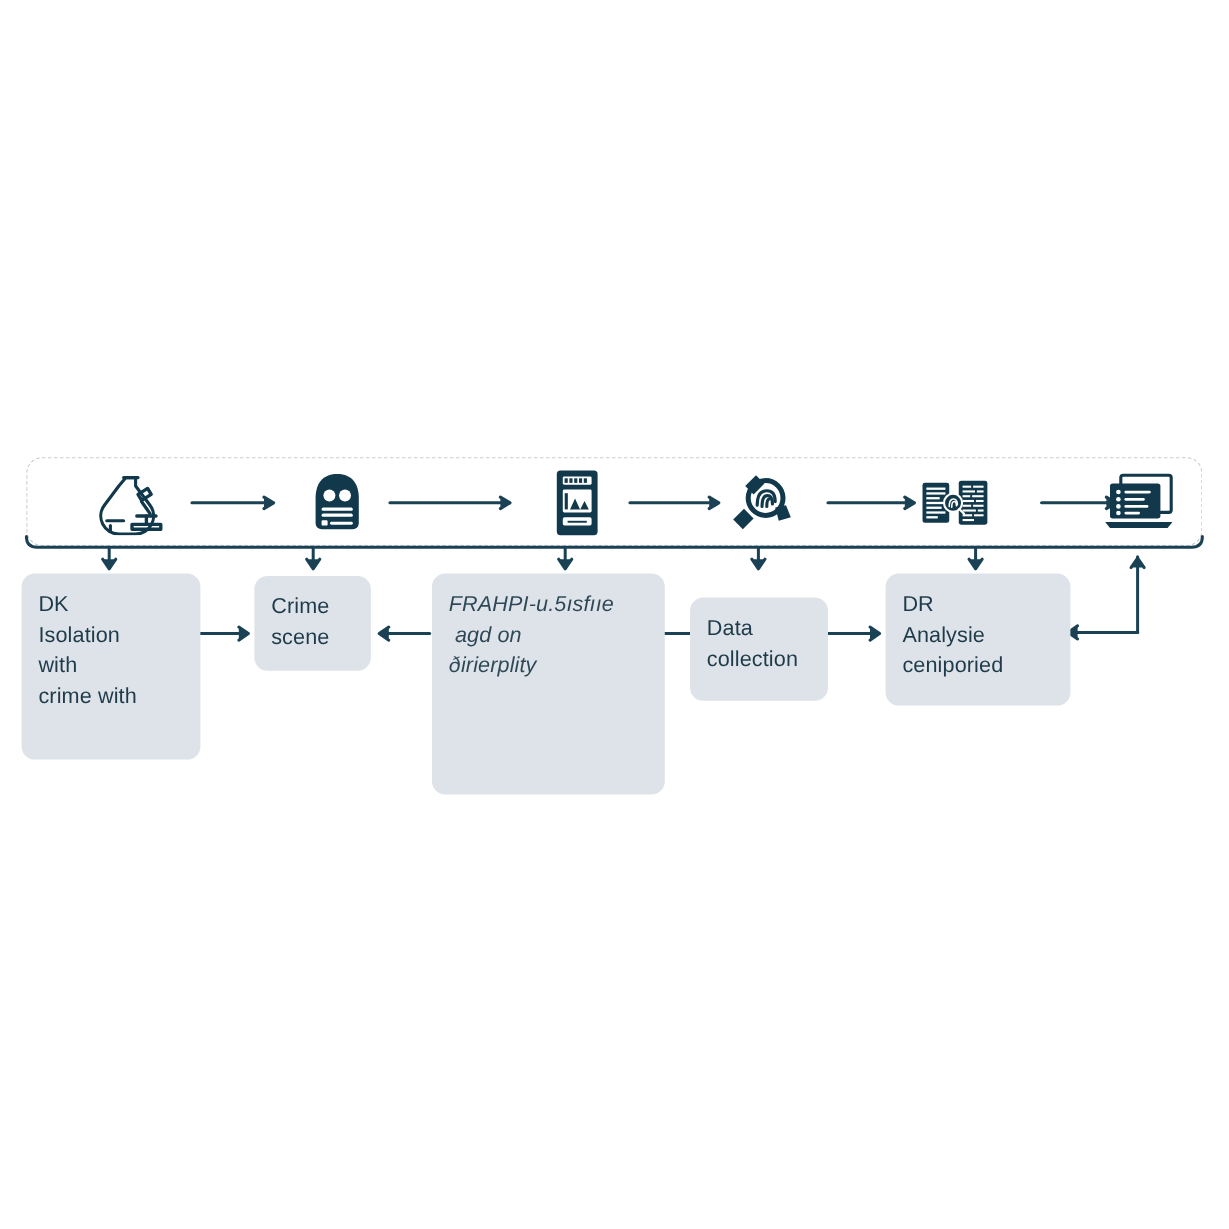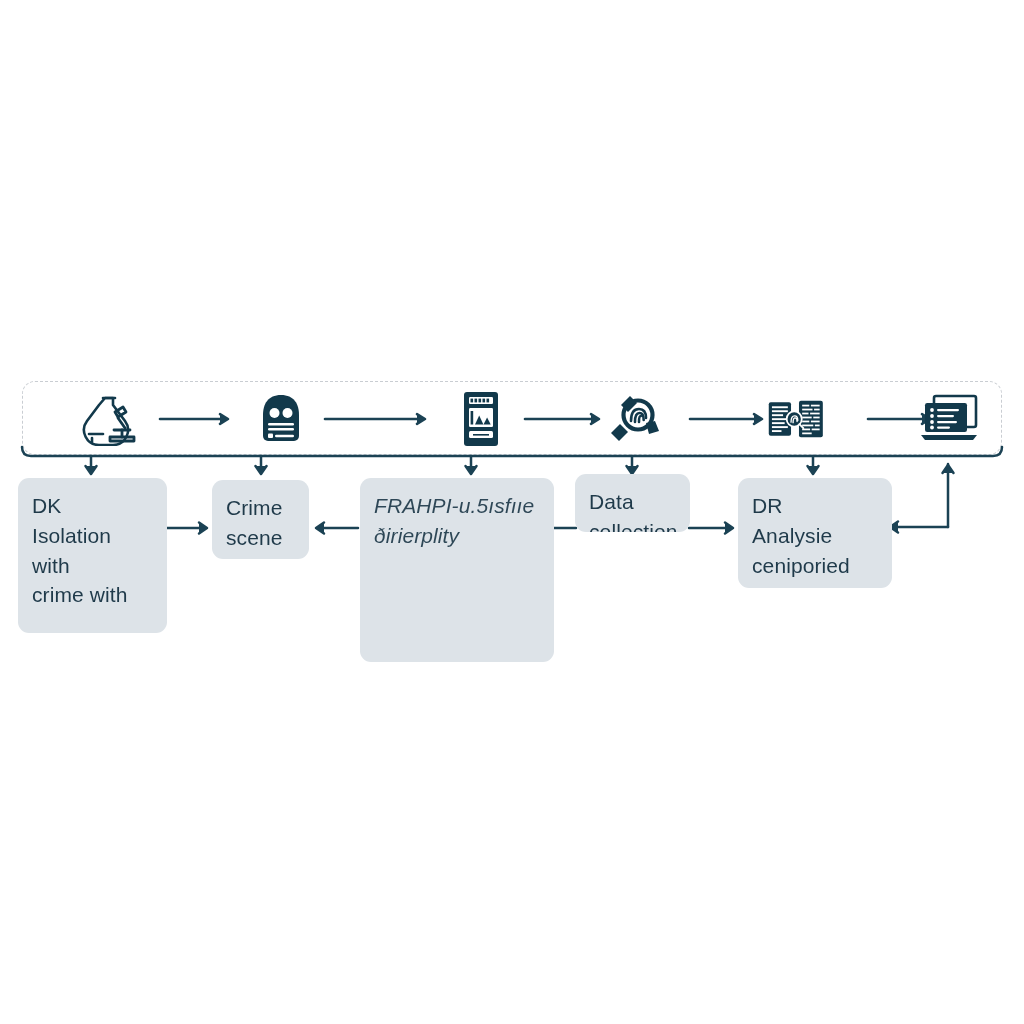--- a/index.html
+++ b/index.html
@@ -54,21 +54,21 @@
   }
 
   
   .pbox {
     position: absolute;
     box-sizing: border-box;
     background: #dde3e8;
     border-radius: 11px;
     padding: 13px 14px 10px 14px;
     color: #1f3a4a;
-    font-size: 21px;
+    font-size: 18px;
     line-height: 1.42;
     font-family: "Liberation Sans", sans-serif;
     letter-spacing: 0.1px;
     overflow: hidden;
   }
   .pbox .line { display: block; white-space: pre; }
   .pbox.garbled .line { font-style: italic; opacity: 0.92; }
 
   .svg-layer {
     position: absolute;
@@ -297,24 +297,25 @@
     <span class="line">crime with</span>
   </div>
 
   <div class="pbox" id="box2" style="left:212px; top:480px; width:97px; height:79px;">
     <span class="line">Crime</span>
     <span class="line">scene</span>
   </div>
 
   <div class="pbox garbled" id="box3" style="left:360px; top:478px; width:194px; height:184px;">
     <span class="line">FRAHPI-u.5ısfııe</span>
+    <span class="line"> agd on</span>
     <span class="line">ðirierplity</span>
   </div>
 
-  <div class="pbox" id="box4" style="left:575px; top:474px; width:115px; height:58px;">
+  <div class="pbox" id="box4" style="left:575px; top:498px; width:115px; height:86px;">
     <span class="line">Data</span>
     <span class="line">collection</span>
   </div>
 
   <div class="pbox" id="box5" style="left:738px; top:478px; width:154px; height:110px;">
     <span class="line">DR</span>
     <span class="line">Analysie</span>
     <span class="line">ceniporied</span>
   </div>
 

